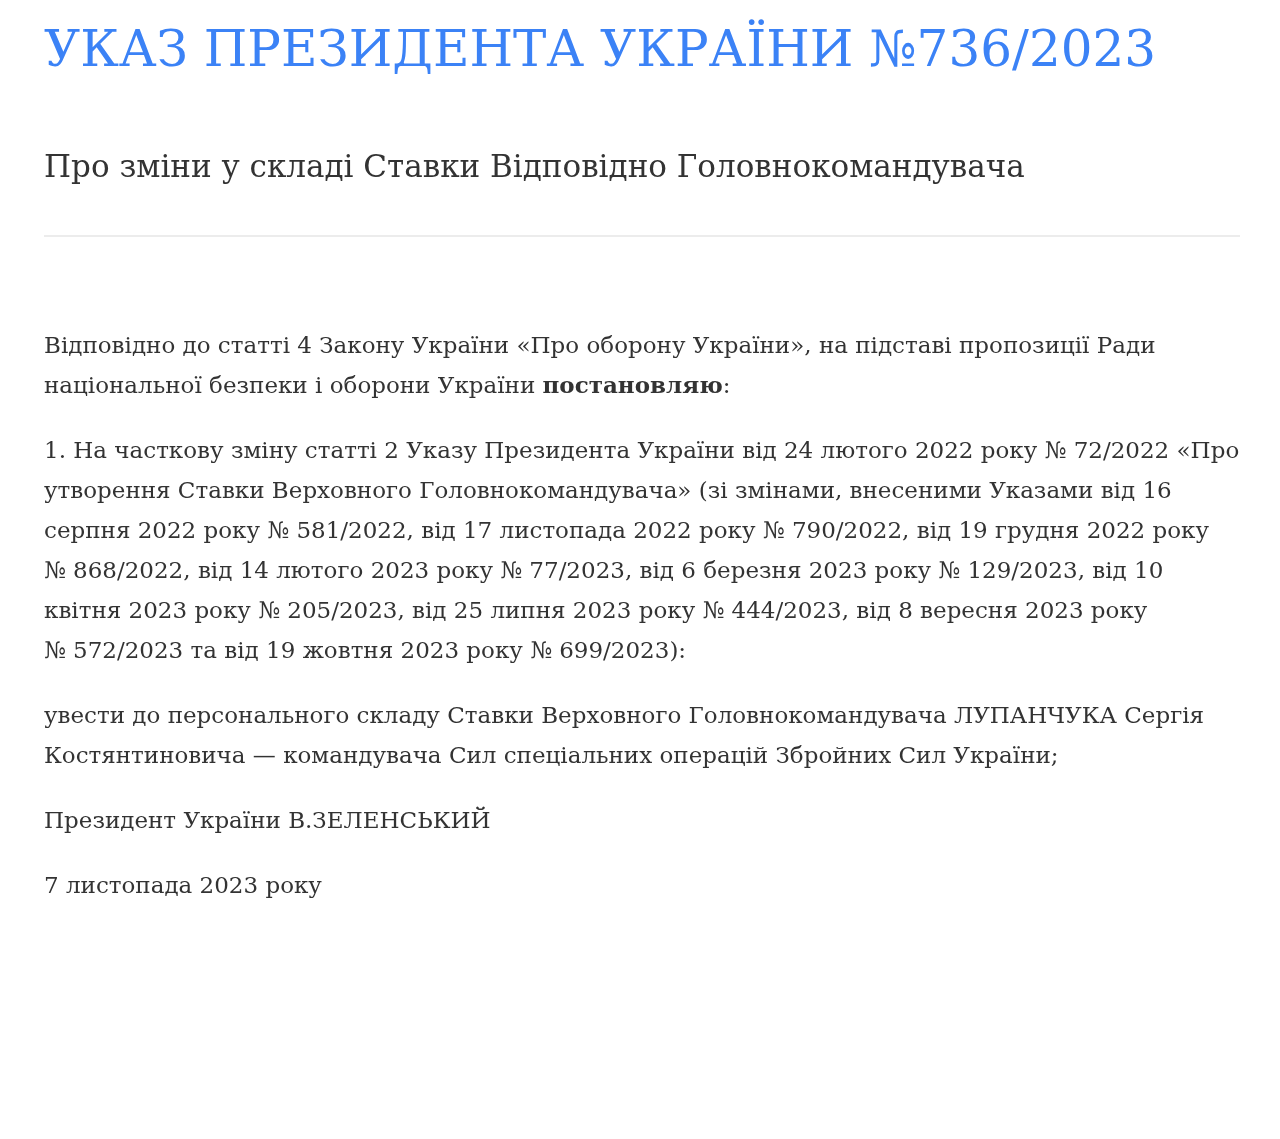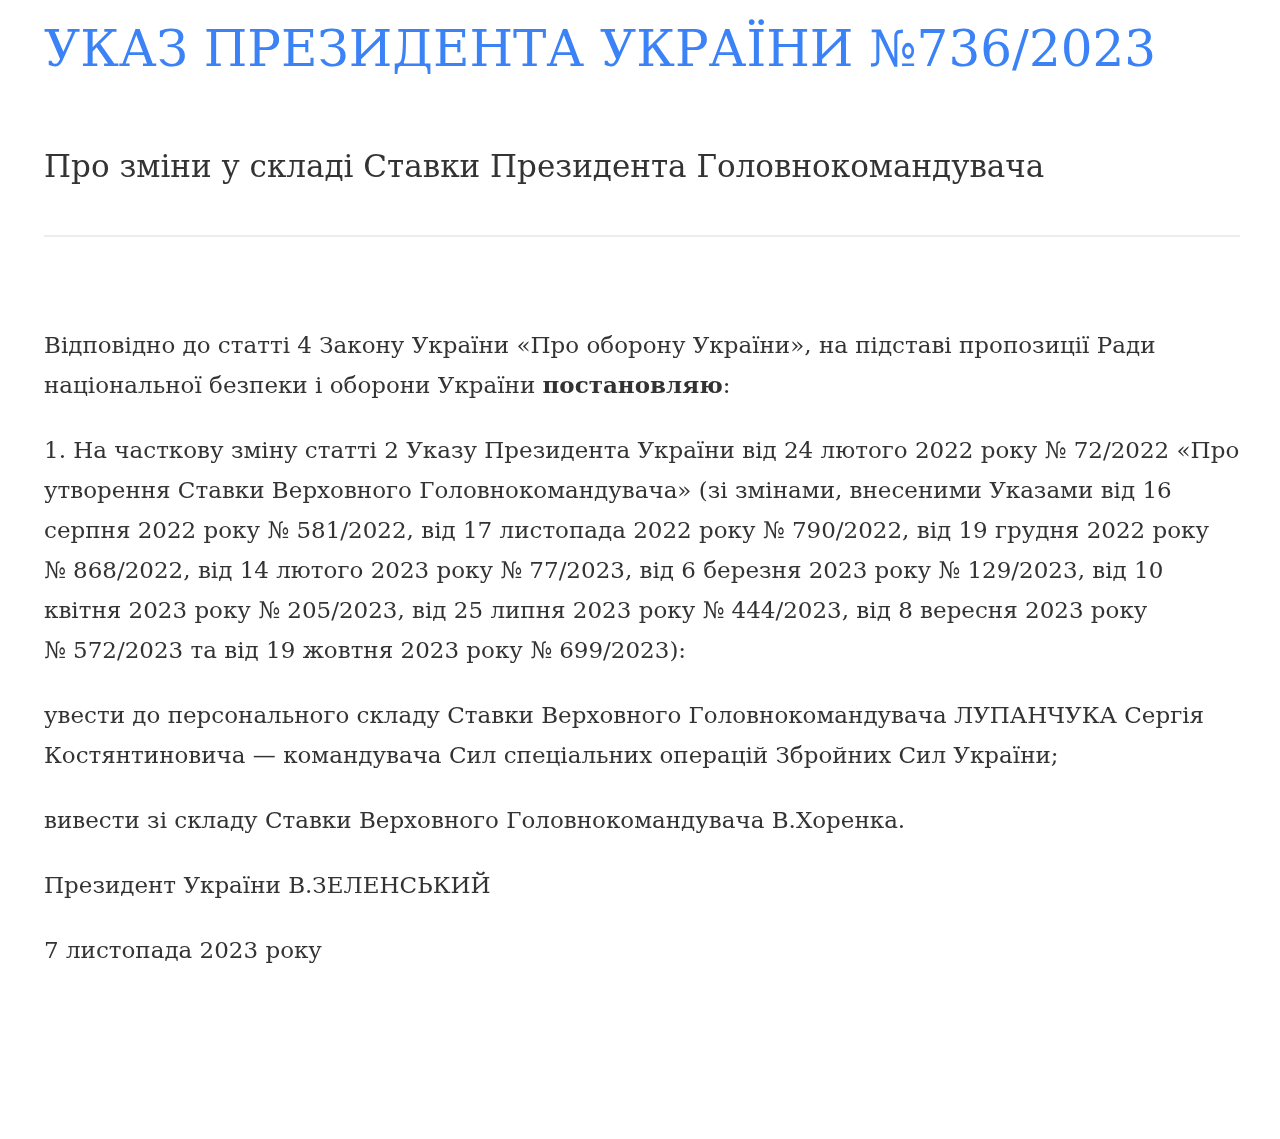--- a/index.html
+++ b/index.html
@@ -64,33 +64,32 @@
     font-weight: 700;
   }
 </style>
 </head>
 <body>
 
 <main class="page">
 
   <h1 class="doc-title">УКАЗ ПРЕЗИДЕНТА УКРАЇНИ №736/2023</h1>
 
-  <h2 class="doc-subtitle">Про зміни у складі Ставки Президента Головнокомандувача</h2>
+  <h2 class="doc-subtitle">Про зміни у складі Ставки Відповідно Головнокомандувача</h2>
 
   <hr class="divider">
 
   <section class="content">
 
     <p><span>Відповідно до статті 4 Закону України «Про оборону України», на підставі пропозиції Ради національної безпеки і оборони України </span><span class="bold">постановляю</span><span>:</span></p>
 
     <p>1. На часткову зміну статті 2 Указу Президента України від 24 лютого 2022 року №&nbsp;72/2022 «Про утворення Ставки Верховного Головнокомандувача» (зі змінами, внесеними Указами від 16 серпня 2022 року №&nbsp;581/2022, від 17 листопада 2022 року №&nbsp;790/2022, від 19 грудня 2022 року №&nbsp;868/2022, від 14 лютого 2023 року №&nbsp;77/2023, від 6 березня 2023 року №&nbsp;129/2023, від 10 квітня 2023 року №&nbsp;205/2023, від 25 липня 2023 року №&nbsp;444/2023, від 8 вересня 2023 року №&nbsp;572/2023 та від 19 жовтня 2023 року №&nbsp;699/2023):</p>
 
     <p>увести до персонального складу Ставки Верховного Головнокомандувача ЛУПАНЧУКА Сергія Костянтиновича — командувача Сил спеціальних операцій Збройних Сил України;</p>
 
-    <p>вивести зі складу Ставки Верховного Головнокомандувача В.Хоренка.</p>
 
 
     <p class="signature">Президент України В.ЗЕЛЕНСЬКИЙ</p>
 
     <p>7 листопада 2023 року</p>
 
   </section>
 
 </main>
 

